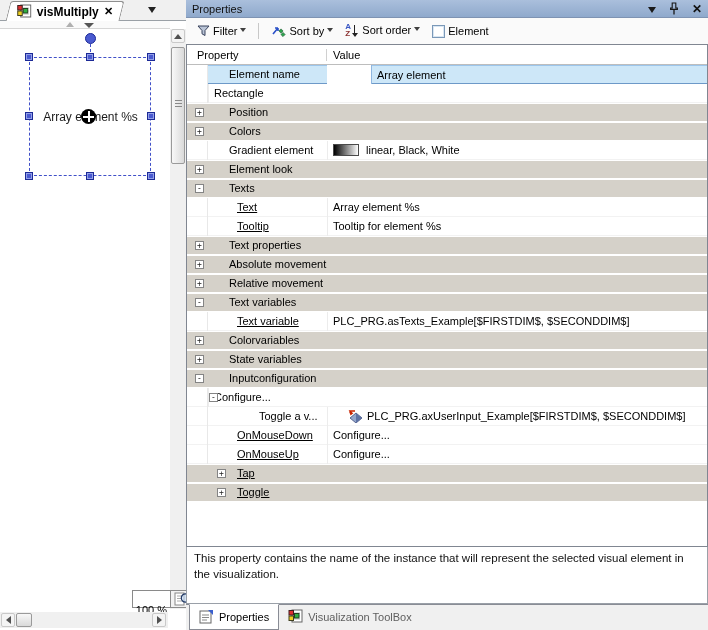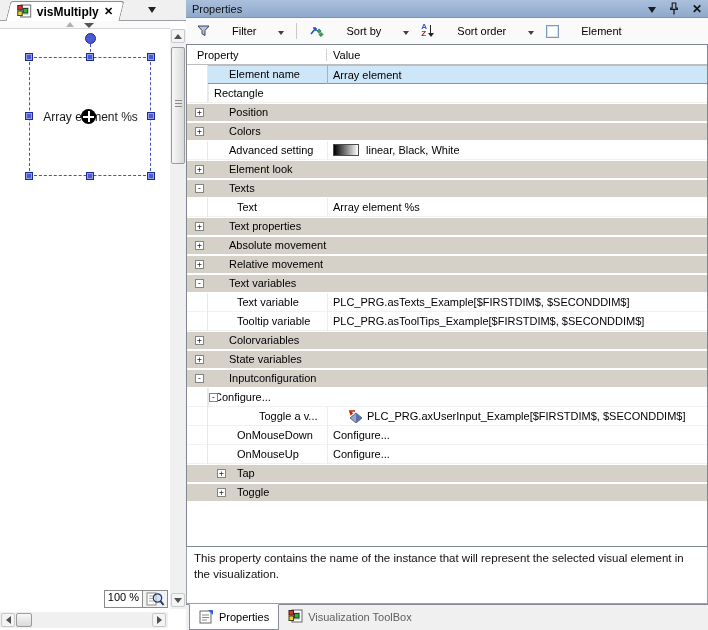--- a/index.html
+++ b/index.html
@@ -34,33 +34,33 @@
   .sb-btn { position:absolute; left:1px; width:14px; height:14px; background:#f4f4f4; border:1px solid #c9c9c9; border-radius:2px; display:flex; align-items:center; justify-content:center; }
   .sb-btn .up { width:0;height:0;border:4px solid transparent;border-bottom:5px solid #505050;border-top:none; }
   .sb-btn .down { width:0;height:0;border:4px solid transparent;border-top:5px solid #505050;border-bottom:none; }
   .sb-btn .left { width:0;height:0;border:4px solid transparent;border-right:5px solid #505050;border-left:none; }
   .sb-btn .right { width:0;height:0;border:4px solid transparent;border-left:5px solid #505050;border-right:none; }
   .v-thumb { position:absolute; left:1px; top:18px; width:14px; height:117px; background:linear-gradient(90deg,#f8f8f8,#dadada); border:1px solid #9a9a9a; border-radius:2px; }
   .v-thumb::after { content:""; position:absolute; left:3px; top:52px; width:7px; height:7px; background:repeating-linear-gradient(#8a8a8a 0 1px, transparent 1px 3px); }
   .h-scrollbar { position:absolute; left:0; top:612px; width:168px; height:16px; background:#f0f0f0; }
   .h-thumb { position:absolute; left:16px; top:1px; width:16px; height:14px; background:linear-gradient(#f8f8f8,#dadada); border:1px solid #9a9a9a; border-radius:2px; }
   .zoom-ctrl { position:absolute; left:104px; top:590px; display:flex; align-items:center; }
-  .zoom-box { width:39px; height:18px; background:#fff; border:1px solid #8a8a8a; text-align:right; padding:0 3px 0 0; font-size:11px; }
+  .zoom-box { width:39px; height:18px; background:#fff; border:1px solid #8a8a8a; text-align:right; padding:13px 3px 0 0; font-size:11px;margin-left:28px; }
   .zoom-btn { width:25px; height:18px; background:#f2f2f2; border:1px solid #8a8a8a; border-left:none; display:flex; align-items:center; justify-content:center; }
 
   
   .right-panel { position:absolute; left:186px; top:0; width:522px; height:574px; background:#f0f0f0; }
   .panel-titlebar { position:absolute; left:0; top:0; width:522px; height:18px; background:linear-gradient(#aabfdc,#8fa9cc); border-bottom:1px solid #7e93b2; display:flex; align-items:center; padding:0 6px; }
   .panel-title { font-size:11px; color:#101010; }
   .titlebar-btns { margin-left:auto; display:flex; align-items:center; gap:13px; }
   .tb-chevron { width:0;height:0;border:4px solid transparent;border-top:6px solid #1a1a1a;border-bottom:none; margin-top:3px; }
   .tb-close { font-size:12px; font-weight:bold; color:#111; line-height:1; }
 
   .panel-toolbar { position:absolute; left:0; top:18px; width:522px; height:26px; background:#fafafa; display:flex; align-items:center; padding:0 8px; gap:6px; }
-  .tool-item { display:flex; align-items:center; gap:22px; padding:2px 3px; }
+  .tool-item { display:flex; gap:3px; padding:2px 3px; }
   .dd-arrow { width:0;height:0;border:3.5px solid transparent;border-top:4px solid #404040;border-bottom:none; margin-top:3px; }
   .tool-sep { width:1px; height:16px; background:#c8c8c8; margin:0 3px; }
   .adv-checkbox { width:13px; height:13px; background:#fff; border:1px solid #7a98b8; box-shadow:inset 0 0 0 1px #d9e6f2; }
   .az-icon { position:relative; width:14px; height:14px; }
   .az-icon .a { position:absolute; left:0; top:-2px; font-size:8px; font-weight:bold; color:#3a57c4; }
   .az-icon .z { position:absolute; left:0; top:5px; font-size:8px; font-weight:bold; color:#8b3030; }
   .az-icon .arr { position:absolute; left:9px; top:1px; width:0; height:9px; border-left:1.5px solid #222; }
   .az-icon .arrh { position:absolute; left:6.5px; top:9px; width:0;height:0; border:3px solid transparent; border-top:4px solid #222; }
 
   
@@ -70,23 +70,23 @@
   .grid-header .h2 { flex:1; padding-left:6px; }
   .prow { display:flex; height:19px; align-items:center; position:relative; }
   .prow .gutter { width:21px; height:19px; flex:none; border-right:1px solid #e8e8e8; }
   .prow .plabel { width:119px; flex:none; height:19px; line-height:19px; white-space:nowrap; overflow:hidden; }
   .prow .pvalue { flex:1; height:19px; line-height:18px; display:flex; align-items:center; padding-left:5px; border-left:1px solid #ececec; white-space:nowrap; overflow:hidden; }
   .prow.white { border-bottom:1px solid #f2f2f2; }
   .prow.group { background:#d5d1c9; box-shadow:inset 0 1px 0 #fff, inset 0 -1px 0 #fff; }
   .prow.group .gutter, .prow.group .pvalue { border:none; }
   .prow.selected { background:#fff; }
   .prow.selected .plabel, .prow.selected .pvalue { background:#cde7f8; box-shadow:inset 0 1px 0 #9cc6ec, inset 0 -1px 0 #6d99c8; }
-  .prow.selected .pvalue { border-left:1px solid #8fb6e0; }
+  .prow.selected .pvalue { border-left:1px solid #8fb6e0;margin-left:44px; }
   .plabel.lvl1 { padding-left:21px; }
-  .plabel.lvl2 { padding-left:29px; }
+  .plabel.lvl2 { padding-left:29px;text-decoration:underline; }
   .plabel.lvl3 { padding-left:51px; }
   .expbox { position:absolute; top:5px; width:9px; height:9px; background:#fff; border:1px solid #848484; font:8px/7px "DejaVu Sans Mono", monospace; text-align:center; color:#222; z-index:2; }
   .cbx { width:13px; height:13px; background:#f0f0f0; border:1px solid #a8a8a8; box-shadow:inset 0 0 0 1px #e2e2e2; }
   .pvalue.center { justify-content:center; padding-left:0; }
   .swatch { width:26px; height:12px; background:linear-gradient(90deg,#000,#fff); border:1px solid #4a4a4a; margin-right:7px; flex:none; }
   .pvalue.iconvar { padding-left:20px; gap:4px; }
 
   
   .prop-desc { position:absolute; left:0; top:547px; width:522px; height:57px; background:#fff; border:1px solid #9aa0a8; border-top:none; padding:4px 7px; font-size:11.5px; line-height:1.35; color:#111; }
   .bottom-tabstrip { position:absolute; left:0; top:604px; width:522px; height:26px; background:#f0f0f0; border-top:1px solid #898c95; display:flex; align-items:stretch; padding-left:3px; }
@@ -251,21 +251,21 @@
             <div class="pvalue"></div>
           </div>
           <div class="prow group">
             <span class="expbox" style="left: 8px;">+</span>
             <div class="gutter"></div>
             <div class="plabel lvl1">Colors</div>
             <div class="pvalue"></div>
           </div>
           <div class="prow white">
             <div class="gutter"></div>
-            <div class="plabel lvl1">Advanced setting</div>
+            <div class="plabel lvl1">Gradient element</div>
             <div class="pvalue">
               <span class="swatch"></span>
               <span>linear, Black, White</span>
             </div>
           </div>
           <div class="prow group">
             <span class="expbox" style="left: 8px;">+</span>
             <div class="gutter"></div>
             <div class="plabel lvl1">Element look</div>
             <div class="pvalue"></div>
@@ -276,20 +276,27 @@
             <div class="plabel lvl1">Texts</div>
             <div class="pvalue"></div>
           </div>
           <div class="prow white">
             <div class="gutter"></div>
             <div class="plabel lvl2">Text</div>
             <div class="pvalue">
               <span>Array element %s</span>
             </div>
           </div>
+          <div class="prow white">
+            <div class="gutter"></div>
+            <div class="plabel lvl2">Tooltip</div>
+            <div class="pvalue">
+              <span>Tooltip for element %s</span>
+            </div>
+          </div>
           <div class="prow group">
             <span class="expbox" style="left: 8px;">+</span>
             <div class="gutter"></div>
             <div class="plabel lvl1">Text properties</div>
             <div class="pvalue"></div>
           </div>
           <div class="prow group">
             <span class="expbox" style="left: 8px;">+</span>
             <div class="gutter"></div>
             <div class="plabel lvl1">Absolute movement</div>
@@ -305,27 +312,20 @@
             <span class="expbox" style="left: 8px;">-</span>
             <div class="gutter"></div>
             <div class="plabel lvl1">Text variables</div>
             <div class="pvalue"></div>
           </div>
           <div class="prow white">
             <div class="gutter"></div>
             <div class="plabel lvl2">Text variable</div>
             <div class="pvalue">
               <span>PLC_PRG.asTexts_Example[$FIRSTDIM$, $SECONDDIM$]</span>
-            </div>
-          </div>
-          <div class="prow white">
-            <div class="gutter"></div>
-            <div class="plabel lvl2">Tooltip variable</div>
-            <div class="pvalue">
-              <span>PLC_PRG.asToolTips_Example[$FIRSTDIM$, $SECONDDIM$]</span>
             </div>
           </div>
           <div class="prow group">
             <span class="expbox" style="left: 8px;">+</span>
             <div class="gutter"></div>
             <div class="plabel lvl1">Colorvariables</div>
             <div class="pvalue"></div>
           </div>
           <div class="prow group">
             <span class="expbox" style="left: 8px;">+</span>

